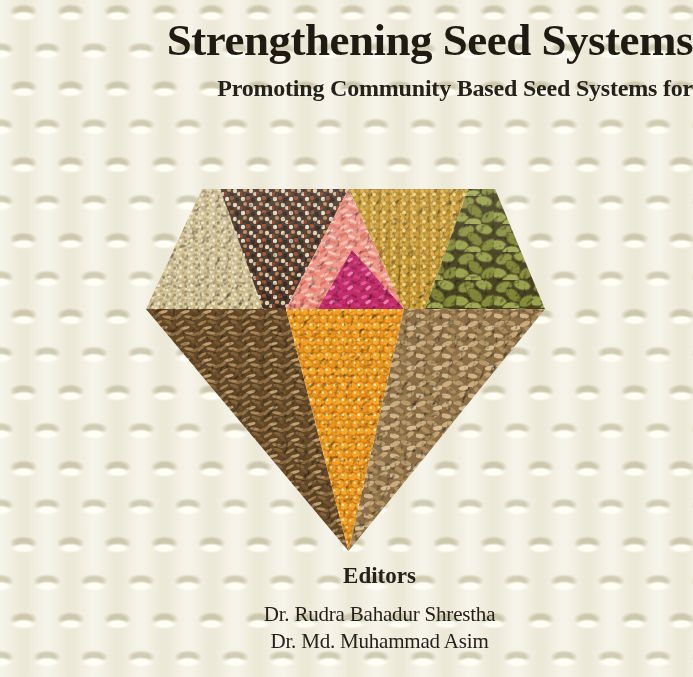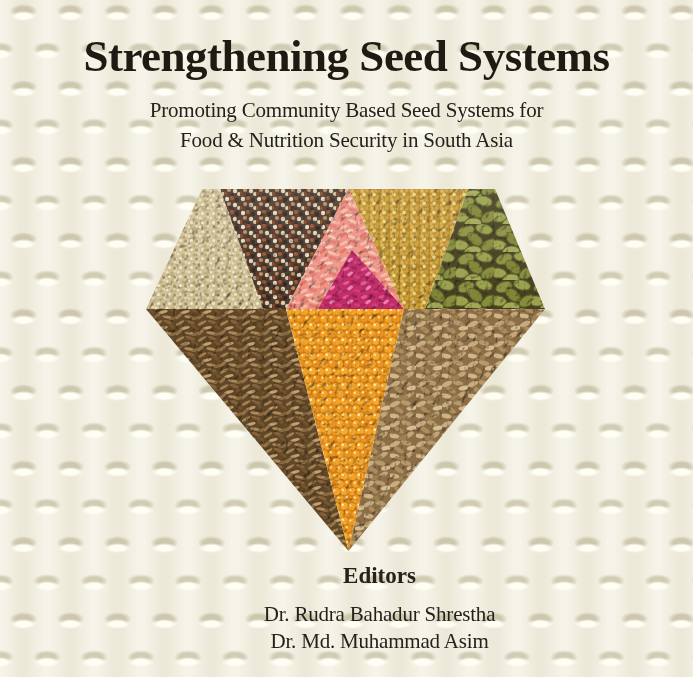--- a/index.html
+++ b/index.html
@@ -14,41 +14,40 @@
     background-image:
       radial-gradient(ellipse 13px 5px at 23.5px 16px, #fffef4 0 55%, rgba(255,254,244,0) 100%),
       radial-gradient(ellipse 18px 9px at 23.5px 11px, rgba(172,166,130,0.50) 0 45%, rgba(172,166,130,0) 78%),
       radial-gradient(ellipse 13px 5px at 0px 54px,  #fffef4 0 55%, rgba(255,254,244,0) 100%),
       radial-gradient(ellipse 13px 5px at 47px 54px, #fffef4 0 55%, rgba(255,254,244,0) 100%),
       radial-gradient(ellipse 18px 9px at 0px 49px,  rgba(172,166,130,0.50) 0 45%, rgba(172,166,130,0) 78%),
       radial-gradient(ellipse 18px 9px at 47px 49px, rgba(172,166,130,0.50) 0 45%, rgba(172,166,130,0) 78%),
       linear-gradient(90deg, rgba(255,255,255,0.30) 0 5%, rgba(120,112,80,0.05) 46% 54%, rgba(255,255,255,0.30) 95% 100%);
     background-size: 47px 76px;
   }
-  .title-block { position: absolute; top: 16px; left: 0; width: 100%; text-align: center; color: #26211a; }
+  .title-block { position: absolute; top: 0; left: 0; width: 100%; text-align: right; color: #26211a; }
   h1.book-title {
     margin: 15px 0 0 0; font-size: 45px; line-height: 50px; font-weight: bold;
     letter-spacing: -0.5px; white-space: nowrap; color: #1f1b13;
   }
-  .subtitle { margin-top: 14px; font-size: 21px; line-height: 30px; font-weight: normal; color: #26211a; letter-spacing: -0.2px; }
+  .subtitle { margin-top: 8px; font-size: 24px; line-height: 30px; font-weight: bold; color: #26211a; letter-spacing: -0.2px; }
   svg.diamond { position: absolute; left: 0; top: 0; }
   .editors-block { position: absolute; top: 564px; left: 0; width: 100%; text-align: center; color: #26211a; padding-left: 33px; }
   .editors-heading { font-size: 23px; font-weight: bold; line-height: 24px; }
   .editor-names { margin-top: 13px; font-size: 21px; font-weight: normal; line-height: 27px; letter-spacing: -0.2px; }
 </style>
 </head>
 <body>
 
 <div class="cover">
 
   <header class="title-block">
     <h1 class="book-title">Strengthening Seed Systems</h1>
     <div class="subtitle">
       <div>Promoting Community Based Seed Systems for</div>
-      <div>Food &amp; Nutrition Security in South Asia</div>
     </div>
   </header>
 
   <svg class="diamond" width="693" height="677" viewBox="0 0 693 677" role="img">
     <defs>
       <pattern id="quinoaPale" width="11" height="9" patternUnits="userSpaceOnUse">
         <rect width="11" height="9" fill="#cebf94"></rect>
         <circle cx="2" cy="2" r="1.5" fill="#ece1bb"></circle>
         <circle cx="7" cy="3" r="1.5" fill="#baa679"></circle>
         <circle cx="4.5" cy="6.5" r="1.5" fill="#f1e9cd"></circle>

